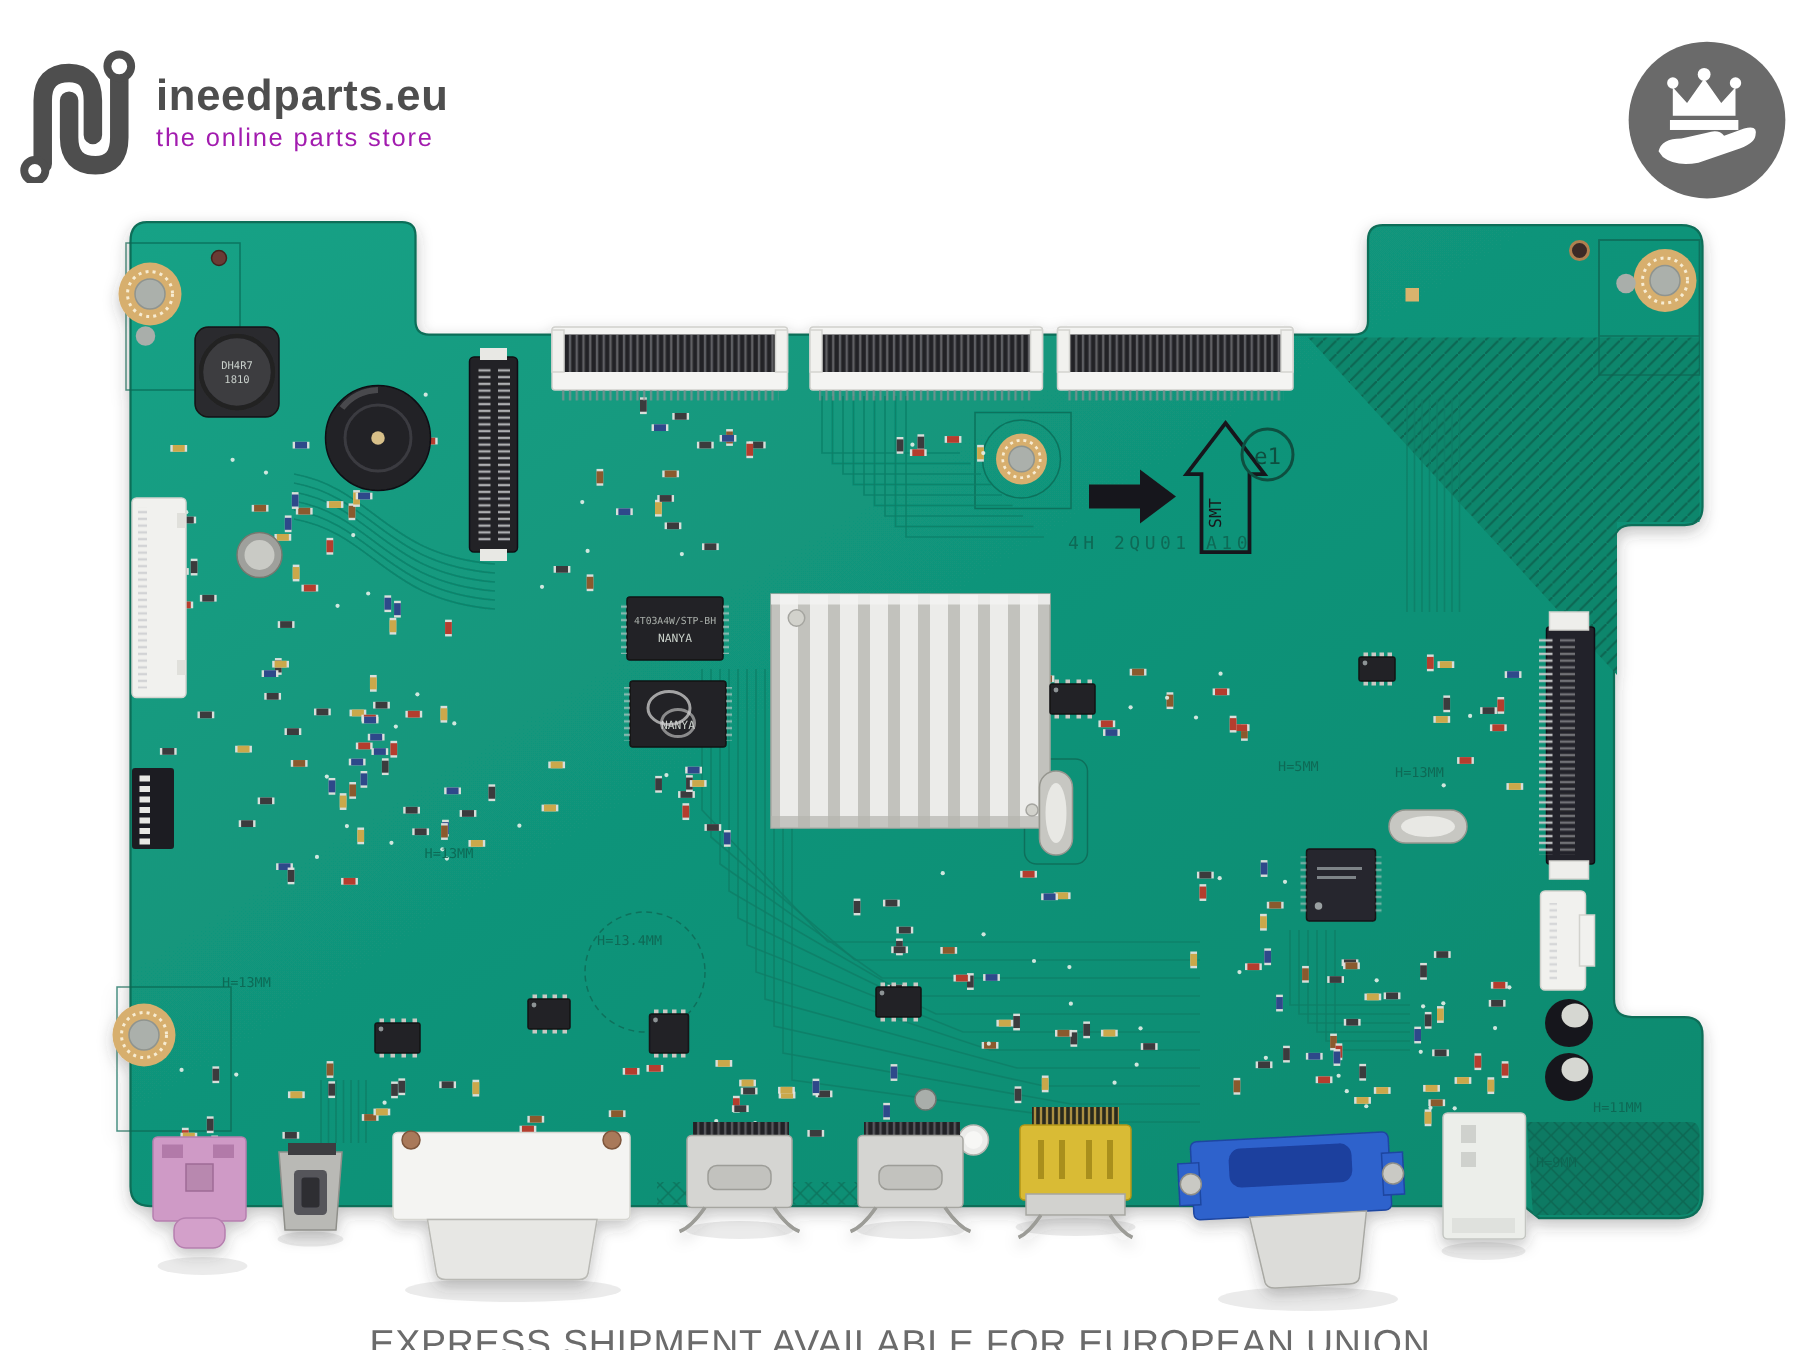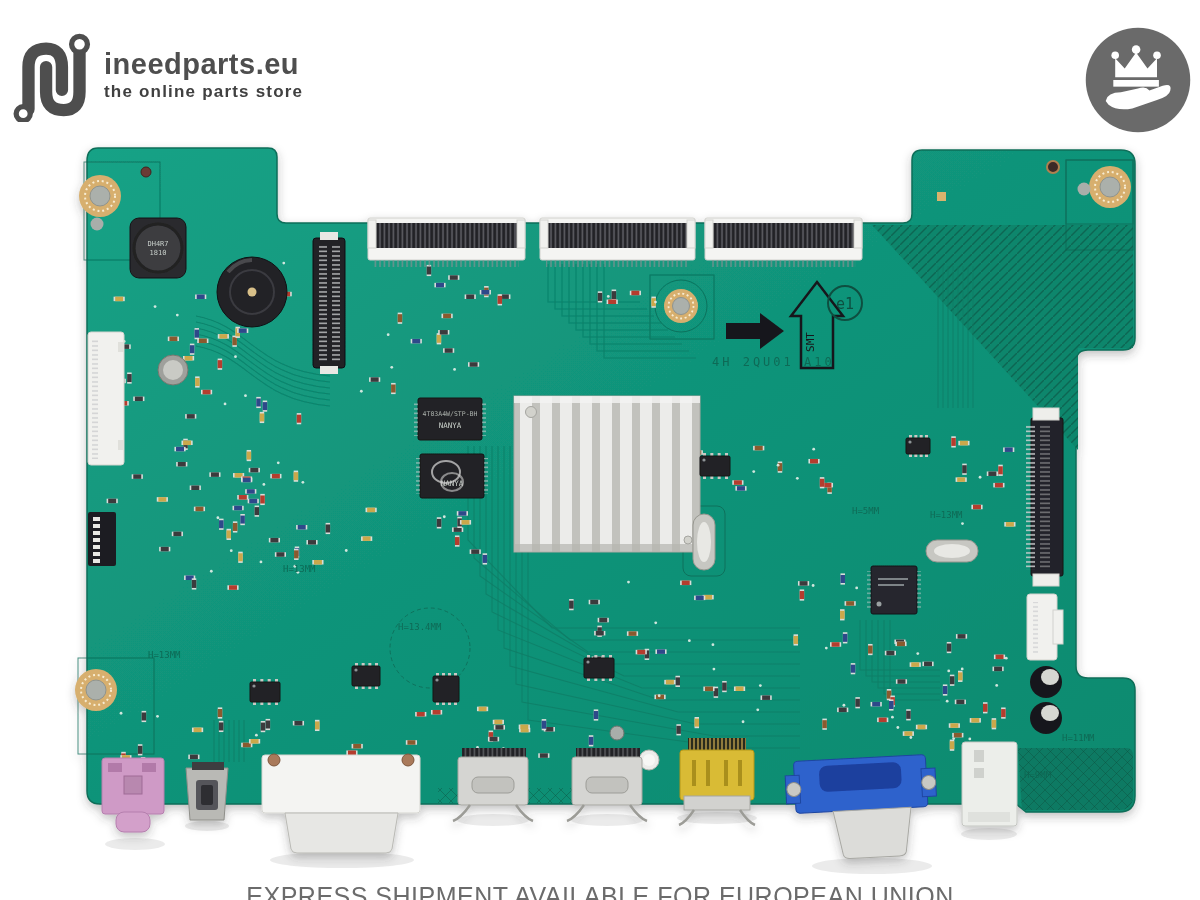--- a/index.html
+++ b/index.html
@@ -1,21 +1,21 @@
 <!DOCTYPE html>
 <html><head>
 <meta charset="utf-8">
 <style>
   html,body{margin:0;padding:0;background:#ffffff;}
   .page{position:relative;width:1200px;height:900px;background:#ffffff;overflow:hidden;
         font-family:"Liberation Sans", sans-serif;margin-top:20px;}
   .logo{position:absolute;left:10px;top:8px;display:flex;align-items:center;gap:6px;}
   .logo-text{display:flex;flex-direction:column;line-height:1;}
   .brand-name{font-size:29px;font-weight:bold;color:#4e4e4e;letter-spacing:.5px;}
-  .brand-tagline{font-size:17px;font-weight:bold;color:#404040;letter-spacing:1.2px;margin-top:4px;}
+  .brand-tagline{font-size:17px;font-weight:normal;color:#a21caf;letter-spacing:1.2px;margin-top:4px;}
   .badge{position:absolute;right:5px;top:3px;width:114px;height:114px;}
   .caption{position:absolute;left:0;right:0;top:862px;text-align:center;
            font-size:25px;font-weight:normal;color:#6b6b6b;letter-spacing:.5px;}
   .board-svg{position:absolute;left:0;top:0;}
   .silk{font-family:"DejaVu Sans Mono", monospace;fill:#0a6350;opacity:.85;}
   .chiptxt{font-family:"DejaVu Sans Mono", monospace;fill:#c9d0ca;}
 </style>
 </head>
 <body>
 

